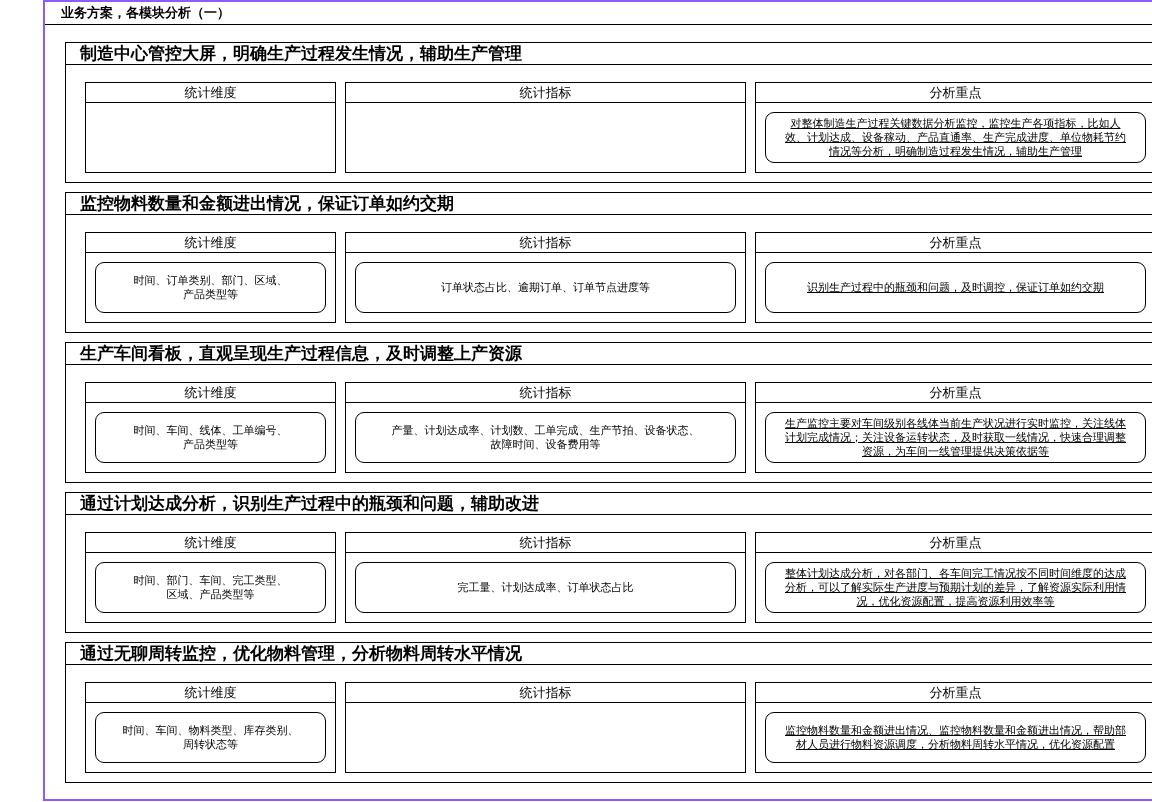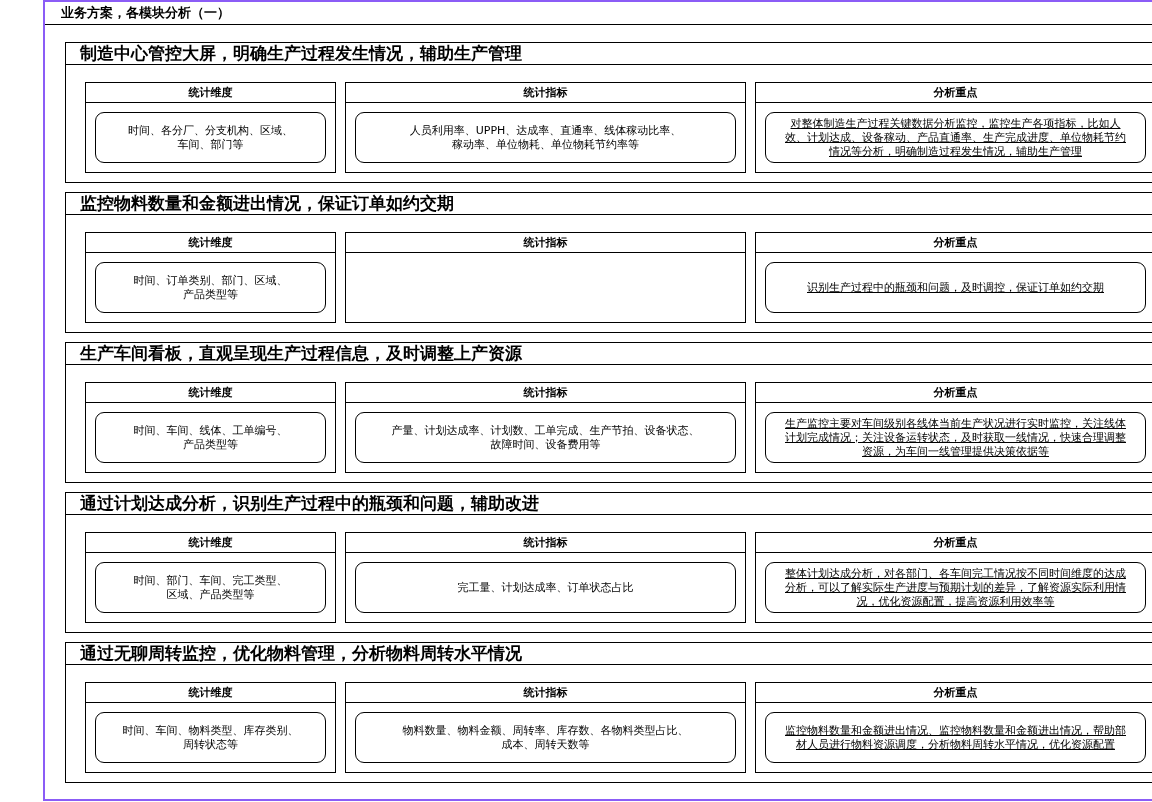--- a/index.html
+++ b/index.html
@@ -3,63 +3,58 @@
 <meta charset="utf-8">
 <style>
   * { box-sizing: border-box; margin: 0; padding: 0; }
   html, body { width: 1152px; height: 802px; background: #ffffff; overflow: hidden; }
   body { font-family: "DejaVu Sans", "Liberation Sans", sans-serif; color: #000; position: relative; }
   .frame { position: absolute; left: 0; top: 0; width: 1151px; height: 801px; border: 2px solid #8b5cf6; background: #fff; margin-left: 43px; }
   .frame-title { position: absolute; left: 0; top: 0; width: 100%; height: 23px; border-bottom: 1px solid #000; font-weight: bold; font-size: 13px; line-height: 22px; padding-left: 16px; }
   .section { position: absolute; left: 20px; width: 1111px; height: 141px; border: 1px solid #000; background: #fff; }
   .section-title { position: absolute; left: 0; top: 0; width: 100%; height: 22px; border-bottom: 1px solid #000; font-weight: bold; font-size: 17px; line-height: 21px; padding-left: 14px; }
   .col { position: absolute; top: 39px; height: 91px; border: 1px solid #000; background: #fff; }
-  .col-head { position: absolute; left: 0; top: 0; width: 100%; height: 20px; border-bottom: 1px solid #000; font-weight: bold; font-size: 11px; line-height: 19px; text-align: center; }
+  .col-head { position: absolute; left: 0; top: 0; width: 100%; height: 20px; border-bottom: 1px solid #000; font-weight: normal; font-size: 13px; line-height: 19px; text-align: center; }
   .col-box { position: absolute; left: 9px; right: 9px; top: 29px; height: 51px; border: 1px solid #000; border-radius: 9px; display: flex; align-items: center; justify-content: center; text-align: center; font-size: 11px; line-height: 14px; padding: 0 8px; }
   .c1 { left: 19px; width: 251px; }
   .c2 { left: 279px; width: 401px; }
   .c3 { left: 689px; width: 401px; }
   .c3 .col-box { padding: 0 18px; text-decoration: underline; }
 </style>
 </head>
 <body>
 
 <div class="frame">
   <div class="frame-title">业务方案，各模块分析（一）</div>
 
   <div class="section" style="top:40px;">
     <div class="section-title">制造中心管控大屏，明确生产过程发生情况，辅助生产管理</div>
     <div class="col c1">
       <div class="col-head">统计维度</div>
-      <div class="col-box">
-          <span>时间、各分厂、分支机构、区域、<br>车间、部门等</span>
-        </div>
     </div>
     <div class="col c2">
       <div class="col-head">统计指标</div>
-      <div class="col-box">
-          <span>人员利用率、UPPH、达成率、直通率、线体稼动比率、<br>稼动率、单位物耗、单位物耗节约率等</span>
-        </div>
     </div>
     <div class="col c3">
       <div class="col-head">分析重点</div>
       <div class="col-box">对整体制造生产过程关键数据分析监控，监控生产各项指标，比如人效、计划达成、设备稼动、产品直通率、生产完成进度、单位物耗节约情况等分析，明确制造过程发生情况，辅助生产管理</div>
     </div>
   </div>
 
   <div class="section" style="top:190px;">
     <div class="section-title">监控物料数量和金额进出情况，保证订单如约交期</div>
     <div class="col c1">
       <div class="col-head">统计维度</div>
       <div class="col-box">
           <span>时间、订单类别、部门、区域、<br>产品类型等</span>
         </div>
     </div>
     <div class="col c2">
       <div class="col-head">统计指标</div>
+      <div class="col-box">订单状态占比、逾期订单、订单节点进度等</div>
     </div>
     <div class="col c3">
       <div class="col-head">分析重点</div>
       <div class="col-box">识别生产过程中的瓶颈和问题，及时调控，保证订单如约交期</div>
     </div>
   </div>
 
   <div class="section" style="top:340px;">
     <div class="section-title">生产车间看板，直观呈现生产过程信息，及时调整上产资源</div>
     <div class="col c1">
@@ -101,22 +96,19 @@
   <div class="section" style="top:640px;">
     <div class="section-title">通过无聊周转监控，优化物料管理，分析物料周转水平情况</div>
     <div class="col c1">
       <div class="col-head">统计维度</div>
       <div class="col-box">
           <span>时间、车间、物料类型、库存类别、<br>周转状态等</span>
         </div>
     </div>
     <div class="col c2">
       <div class="col-head">统计指标</div>
-      <div class="col-box">
-          <span>物料数量、物料金额、周转率、库存数、各物料类型占比、<br>成本、周转天数等</span>
-        </div>
     </div>
     <div class="col c3">
       <div class="col-head">分析重点</div>
       <div class="col-box">监控物料数量和金额进出情况、监控物料数量和金额进出情况，帮助部材人员进行物料资源调度，分析物料周转水平情况，优化资源配置</div>
     </div>
   </div>
 </div>
 
 </body></html>

